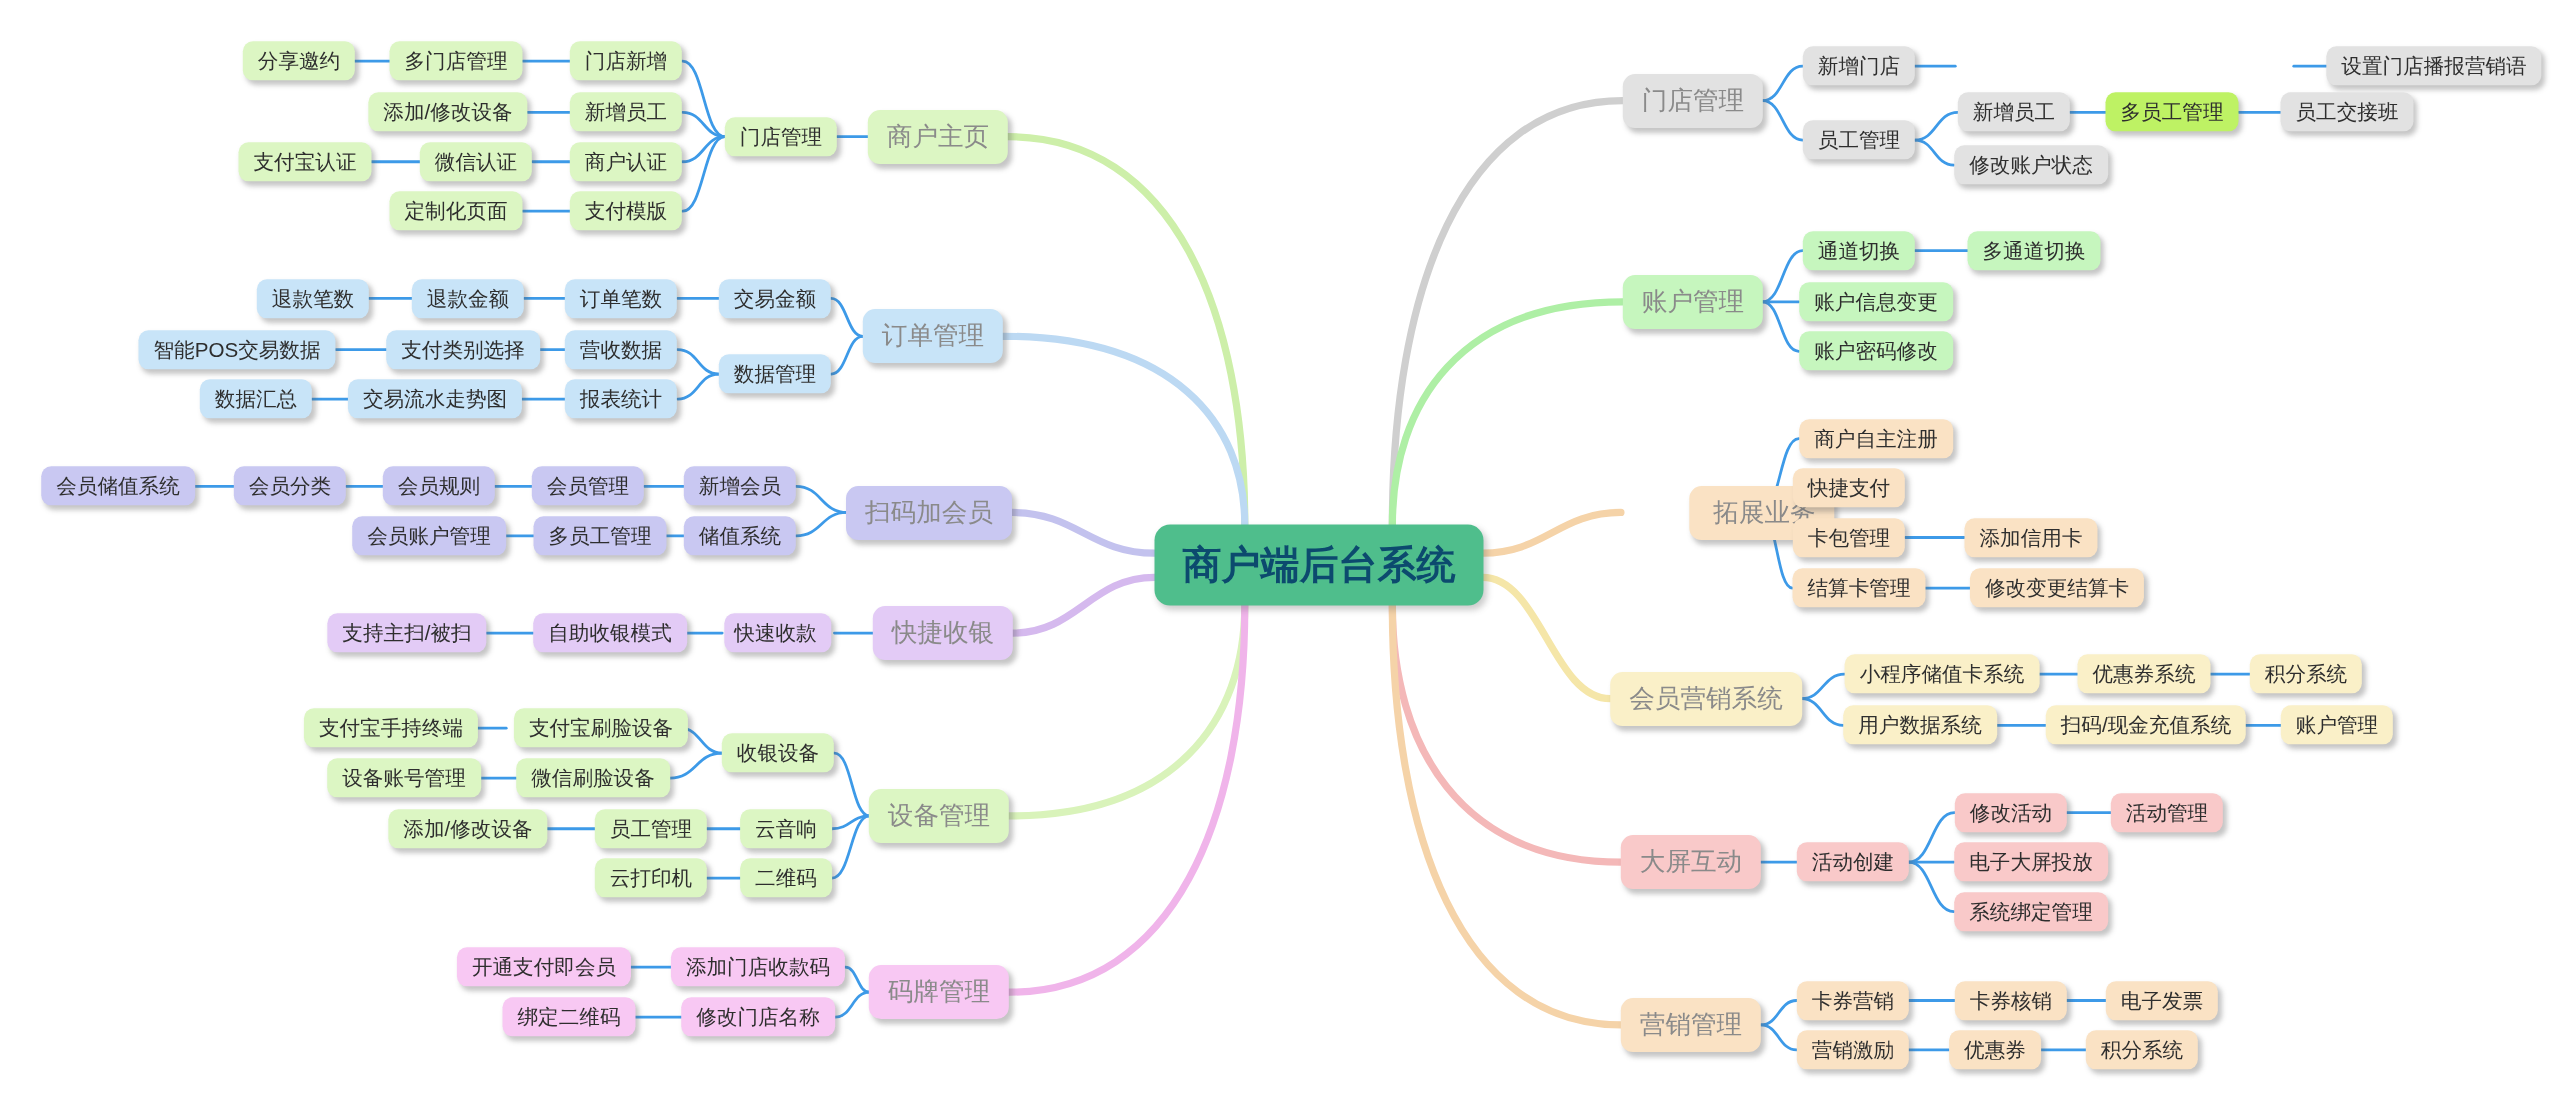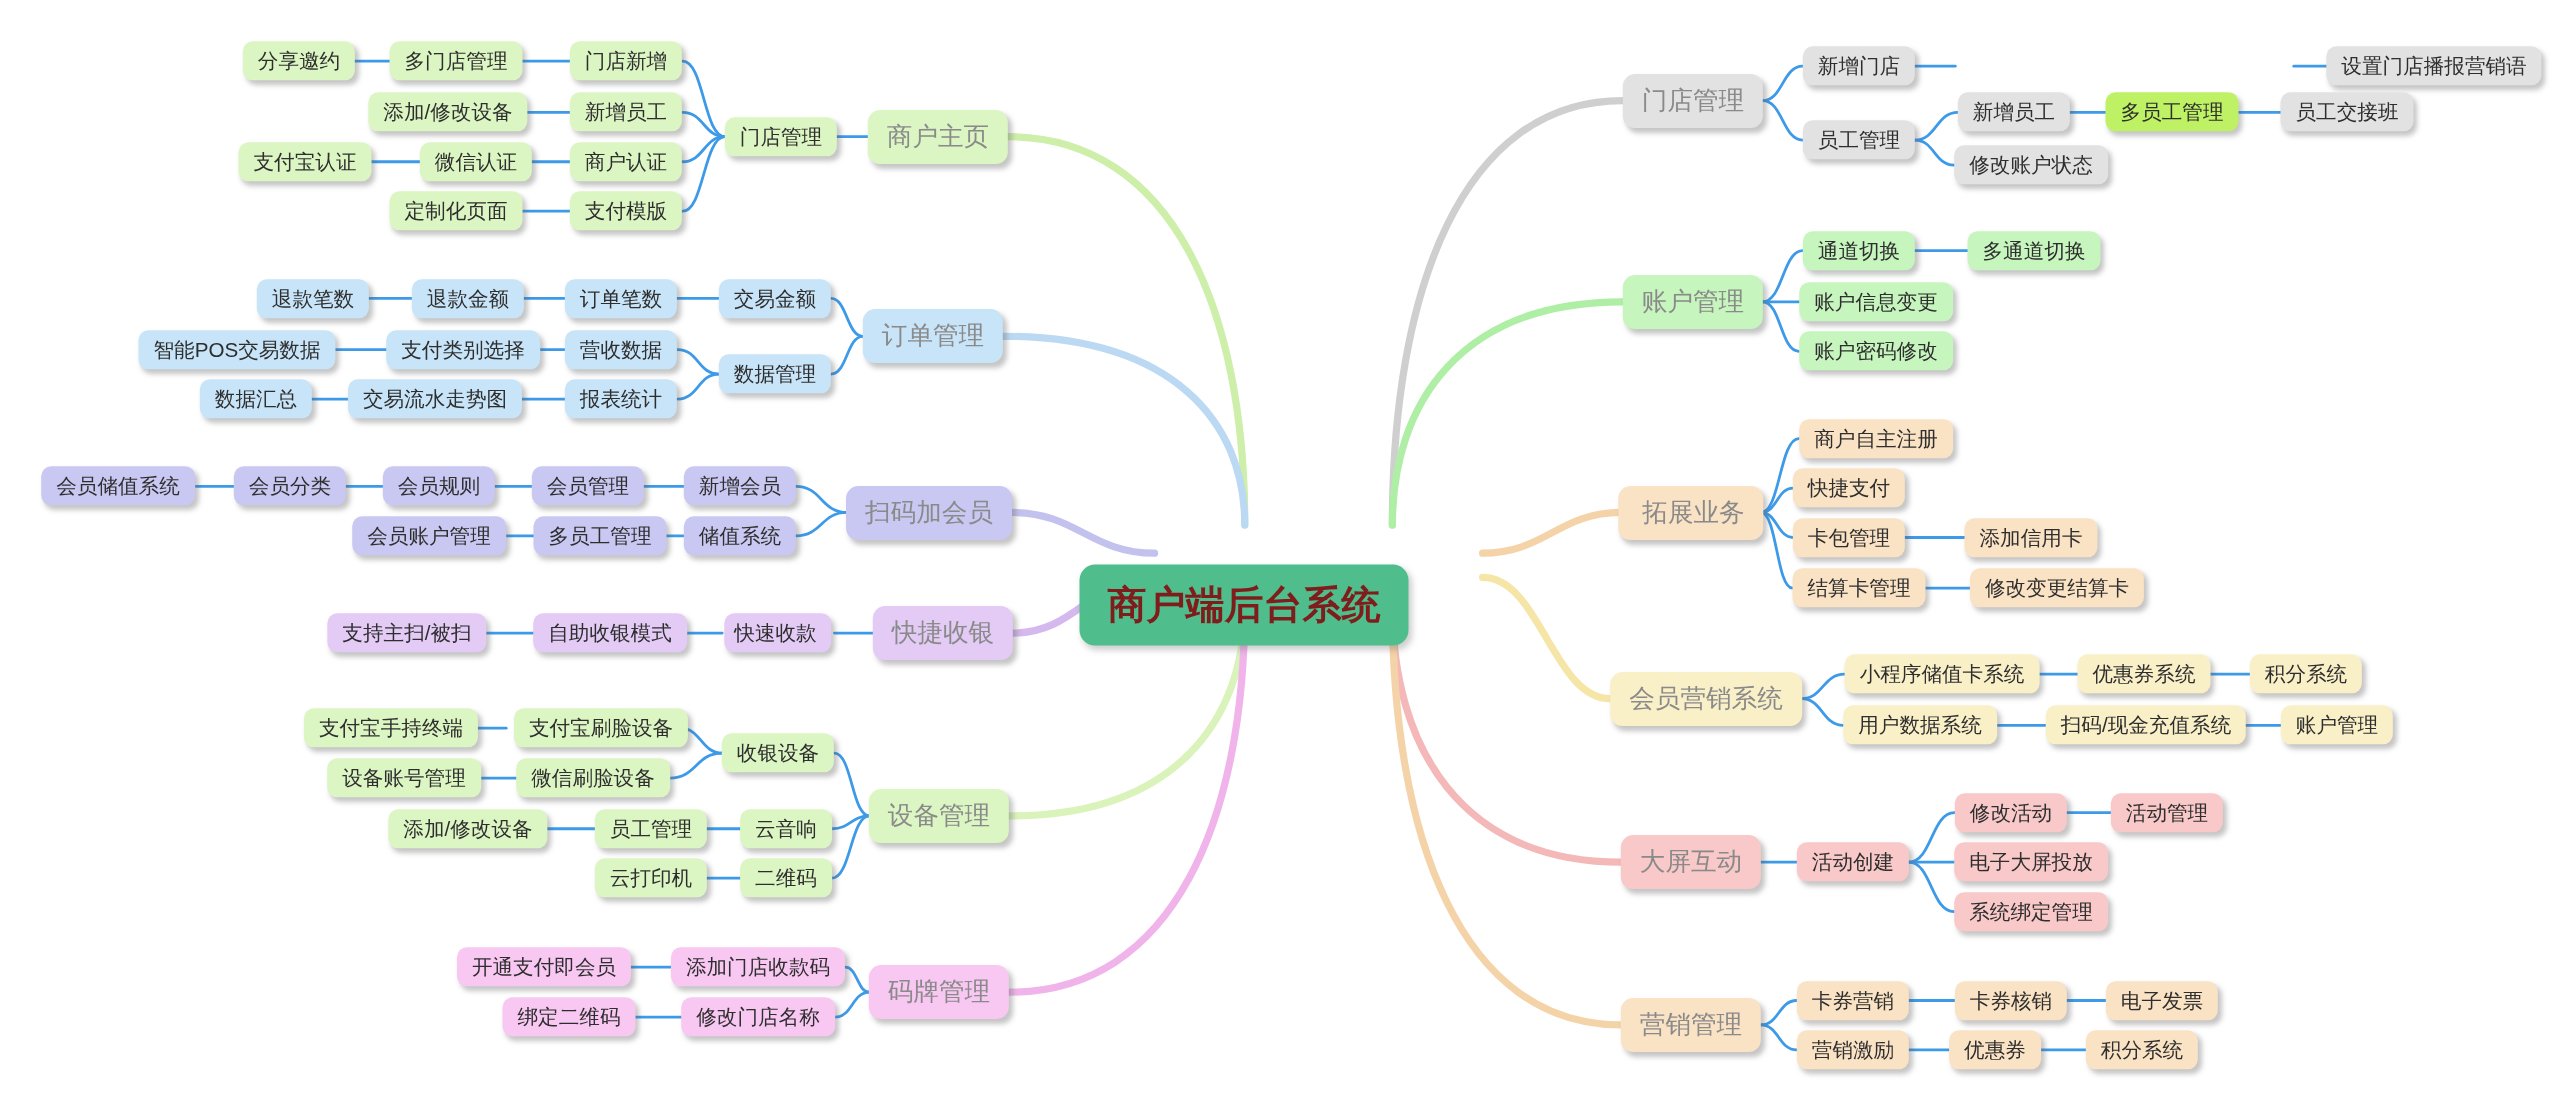--- a/index.html
+++ b/index.html
@@ -138,21 +138,21 @@
         <path d="M 3434 1551 C 3474.5 1551, 3474.5 1640, 3515 1640" fill="none" stroke="#3D9AE8" stroke-width="5" stroke-linecap="round"></path>
         <path d="M 3168 1844 C 3200 1844, 3200 1800, 3232 1800" fill="none" stroke="#3D9AE8" stroke-width="5" stroke-linecap="round"></path>
         <path d="M 3434 1800 C 3475 1800, 3475 1800, 3516 1800" fill="none" stroke="#3D9AE8" stroke-width="5" stroke-linecap="round"></path>
         <path d="M 3718 1800 C 3753.5 1800, 3753.5 1800, 3789 1800" fill="none" stroke="#3D9AE8" stroke-width="5" stroke-linecap="round"></path>
         <path d="M 3168 1844 C 3200 1844, 3200 1889, 3232 1889" fill="none" stroke="#3D9AE8" stroke-width="5" stroke-linecap="round"></path>
         <path d="M 3434 1889 C 3469.75 1889, 3469.75 1889, 3505.5 1889" fill="none" stroke="#3D9AE8" stroke-width="5" stroke-linecap="round"></path>
         <path d="M 3670.5 1889 C 3711.75 1889, 3711.75 1889, 3753 1889" fill="none" stroke="#3D9AE8" stroke-width="5" stroke-linecap="round"></path>
       </g>
   </svg>
 
-<div class="node center" style="background: rgb(79, 190, 140); color: #7f1d1d; left: 1244px; top: 565px; margin-top: 40px;">商户端后台系统</div>
+<div class="node center" style="background: rgb(79, 190, 140); color: #0c4a6e; left: 1319px; top: 565px;">商户端后台系统</div>
     <div class="node l1" style="background: rgb(220, 246, 195); left: 938px; top: 137px;">商户主页</div>
     <div class="node leaf" style="background: rgb(220, 246, 195); left: 781px; top: 137px;">门店管理</div>
     <div class="node leaf" style="background: rgb(220, 246, 195); left: 626px; top: 61px;">门店新增</div>
     <div class="node leaf" style="background: rgb(220, 246, 195); left: 456px; top: 61px;">多门店管理</div>
     <div class="node leaf" style="background: rgb(220, 246, 195); left: 299px; top: 61px;">分享邀约</div>
     <div class="node leaf" style="background: rgb(220, 246, 195); left: 626px; top: 112px;">新增员工</div>
     <div class="node leaf" style="background: rgb(220, 246, 195); left: 448px; top: 112px;">添加/修改设备</div>
     <div class="node leaf" style="background: rgb(220, 246, 195); left: 626px; top: 162px;">商户认证</div>
     <div class="node leaf" style="background: rgb(220, 246, 195); left: 476px; top: 162px;">微信认证</div>
     <div class="node leaf" style="background: rgb(220, 246, 195); left: 305px; top: 162px;">支付宝认证</div>
@@ -205,21 +205,21 @@
     <div class="node leaf" style="background: rgb(226, 226, 226); left: 1859px; top: 140px;">员工管理</div>
     <div class="node leaf" style="background: rgb(226, 226, 226); left: 2014px; top: 112px;">新增员工</div>
     <div class="node leaf" style="background: #bef264; left: 2172px; top: 112px;">多员工管理</div>
     <div class="node leaf" style="background: rgb(226, 226, 226); left: 2347px; top: 112px;">员工交接班</div>
     <div class="node leaf" style="background: rgb(226, 226, 226); left: 2031px; top: 165px;">修改账户状态</div>
     <div class="node l1" style="background: rgb(198, 246, 190); left: 1693px; top: 302px;">账户管理</div>
     <div class="node leaf" style="background: rgb(198, 246, 190); left: 1859px; top: 251px;">通道切换</div>
     <div class="node leaf" style="background: rgb(198, 246, 190); left: 2034px; top: 251px;">多通道切换</div>
     <div class="node leaf" style="background: rgb(198, 246, 190); left: 1876px; top: 302px;">账户信息变更</div>
     <div class="node leaf" style="background: rgb(198, 246, 190); left: 1876px; top: 351px;">账户密码修改</div>
-    <div class="node l1" style="background: rgb(250, 226, 196); left: 1691px; top: 513px; padding-left: 24px;">拓展业务</div>
+    <div class="node l1" style="background: rgb(250, 226, 196); left: 1762px; top: 513px; padding-left: 24px;">拓展业务</div>
     <div class="node leaf" style="background: rgb(250, 226, 196); left: 1876px; top: 439px;">商户自主注册</div>
     <div class="node leaf" style="background: rgb(250, 226, 196); left: 1849px; top: 488px;">快捷支付</div>
     <div class="node leaf" style="background: rgb(250, 226, 196); left: 1849px; top: 538px;">卡包管理</div>
     <div class="node leaf" style="background: rgb(250, 226, 196); left: 2031px; top: 538px;">添加信用卡</div>
     <div class="node leaf" style="background: rgb(250, 226, 196); left: 1859px; top: 588px;">结算卡管理</div>
     <div class="node leaf" style="background: rgb(250, 226, 196); left: 2057px; top: 588px;">修改变更结算卡</div>
     <div class="node l1" style="background: rgb(250, 240, 200); left: 1706px; top: 699px;">会员营销系统</div>
     <div class="node leaf" style="background: rgb(250, 240, 200); left: 1942px; top: 674px;">小程序储值卡系统</div>
     <div class="node leaf" style="background: rgb(250, 240, 200); left: 2144px; top: 674px;">优惠券系统</div>
     <div class="node leaf" style="background: rgb(250, 240, 200); left: 2306px; top: 674px;">积分系统</div>

